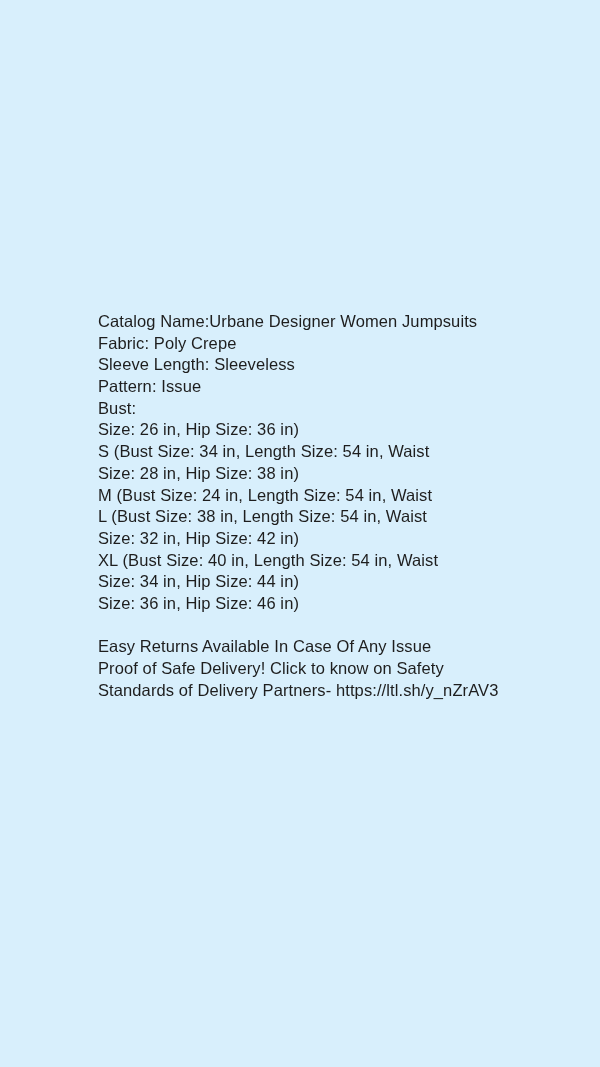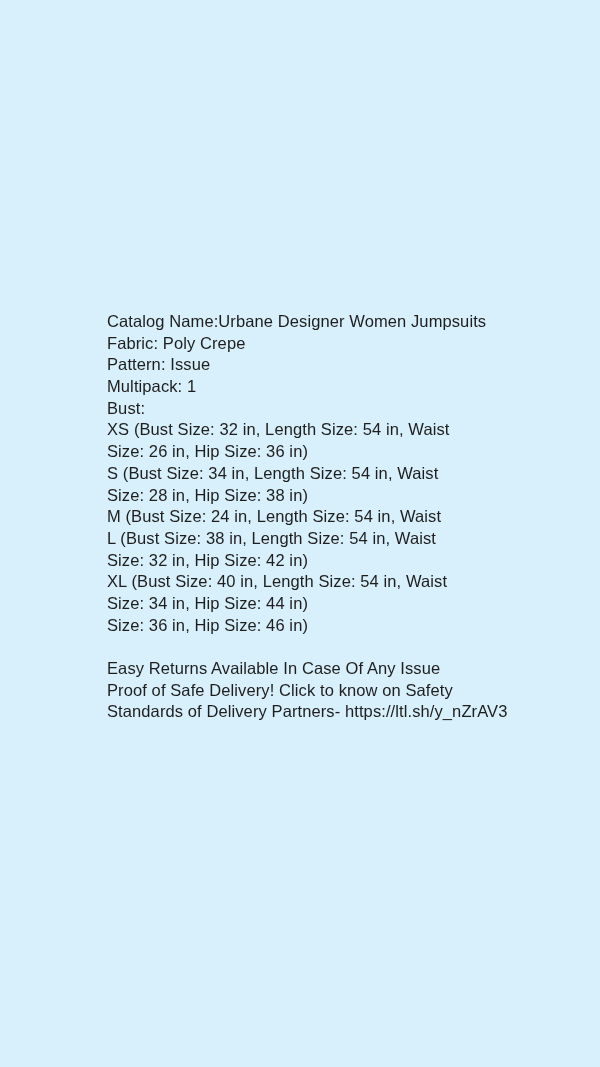--- a/index.html
+++ b/index.html
@@ -9,21 +9,21 @@
     body {
       width: 600px;
       height: 1067px;
       background: #d8effc;
       position: relative;
       overflow: hidden;
       font-family: "Liberation Sans", "DejaVu Sans", sans-serif;
     }
     .text-block {
       position: absolute;
-      left: 107px;
+      left: 98px;
       top: 311px;
       width: 460px;
       color: #1e1e1e;
       font-size: 16.5px;
       line-height: 21.7px;
       letter-spacing: 0.1px;
     }
     .line {
       white-space: nowrap;
       height: 21.7px;
@@ -31,24 +31,23 @@
     .blank-line {
       height: 21.7px;
     }
   </style>
 </head>
 <body>
 
 <div class="text-block">
   <div class="line">Catalog Name:Urbane Designer Women Jumpsuits</div>
   <div class="line">Fabric: Poly Crepe</div>
+  <div class="line">Sleeve Length: Sleeveless</div>
   <div class="line">Pattern: Issue</div>
-  <div class="line">Multipack: 1</div>
   <div class="line">Bust:</div>
-  <div class="line">XS (Bust Size: 32 in, Length Size: 54 in, Waist</div>
   <div class="line">Size: 26 in, Hip Size: 36 in)</div>
   <div class="line">S (Bust Size: 34 in, Length Size: 54 in, Waist</div>
   <div class="line">Size: 28 in, Hip Size: 38 in)</div>
   <div class="line">M (Bust Size: 24 in, Length Size: 54 in, Waist</div>
   <div class="line">L (Bust Size: 38 in, Length Size: 54 in, Waist</div>
   <div class="line">Size: 32 in, Hip Size: 42 in)</div>
   <div class="line">XL (Bust Size: 40 in, Length Size: 54 in, Waist</div>
   <div class="line">Size: 34 in, Hip Size: 44 in)</div>
   <div class="line">Size: 36 in, Hip Size: 46 in)</div>
 

